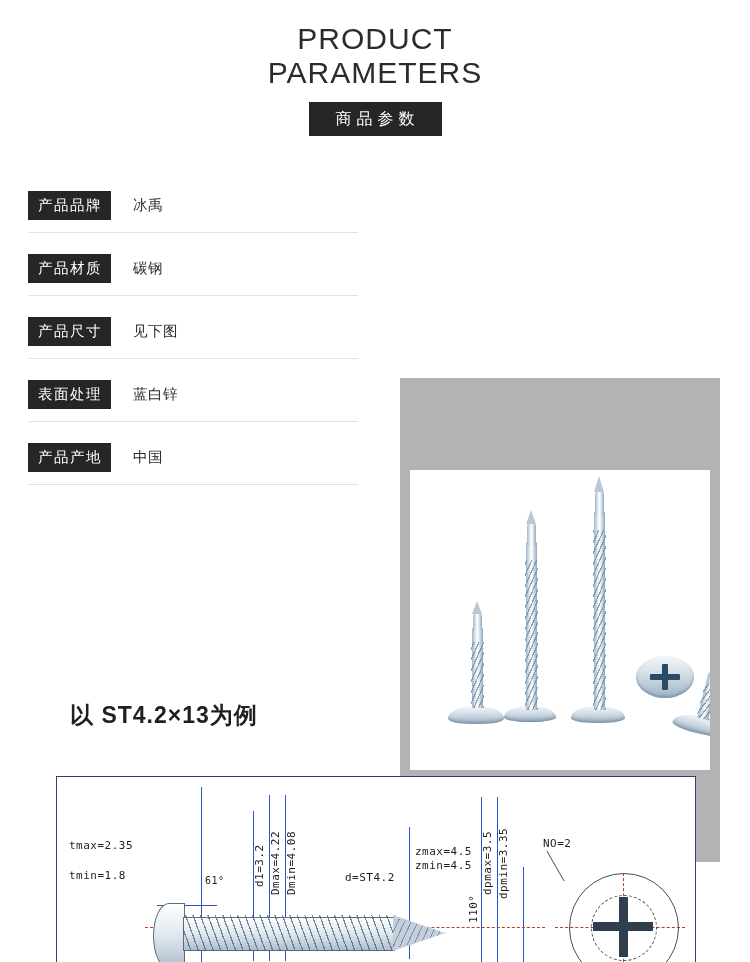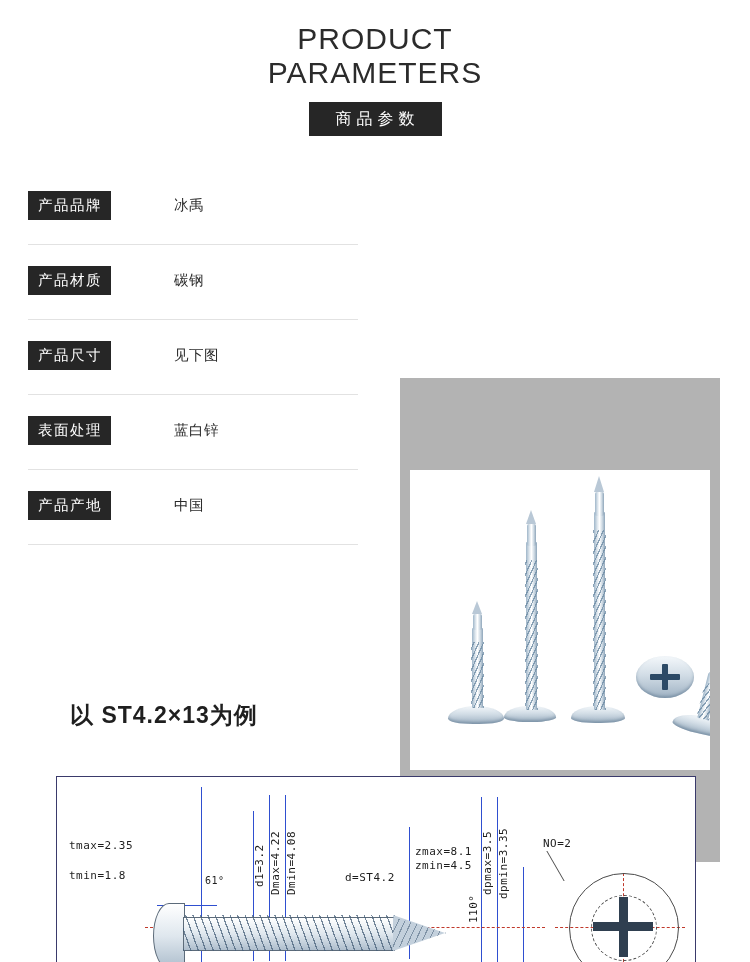--- a/index.html
+++ b/index.html
@@ -71,23 +71,22 @@
     height: 15px;
     background: #1f1f1f;
     margin-right: 11px;
   }
 
   .spec-row {
     display: flex;
     align-items: center;
     height: 46px;
     border-bottom: 1px solid #e2e2e2;
-    padding-bottom: 16px;
+    padding-bottom: 4px;
     margin-bottom: 12px;
-    gap: 41px;
   }
   .spec-label {
     background: #262626;
     color: #fff;
     font-size: 14.5px;
     letter-spacing: 1.5px;
     padding: 6px 9px 6px 10px;
     white-space: nowrap;
     line-height: 17px;
   }
@@ -337,21 +336,21 @@
     <div style="position:absolute; left:562px; top:120px; width:9px; height:60px; background:#2f3f50;"></div>
     <div style="position:absolute; left:536px; top:145px; width:60px; height:9px; background:#2f3f50;"></div>
 
     <div class="dim-text" style="left:12px; top:62px;">tmax=2.35</div>
     <div class="dim-text" style="left:12px; top:92px;">tmin=1.8</div>
     <div class="dim-text" style="left:148px; top:98px; font-size:10px;">61°</div>
     <div class="dim-text vert" style="left:196px; top:110px;">d1=3.2</div>
     <div class="dim-text vert" style="left:212px; top:118px;">Dmax=4.22</div>
     <div class="dim-text vert" style="left:228px; top:118px;">Dmin=4.08</div>
     <div class="dim-text" style="left:288px; top:94px;">d=ST4.2</div>
-    <div class="dim-text" style="left:358px; top:68px;">zmax=8.1</div>
+    <div class="dim-text" style="left:358px; top:68px;">zmax=4.5</div>
     <div class="dim-text" style="left:358px; top:82px;">zmin=4.5</div>
     <div class="dim-text vert" style="left:424px; top:118px;">dpmax=3.5</div>
     <div class="dim-text vert" style="left:440px; top:122px;">dpmin=3.35</div>
     <div class="dim-text vert" style="left:410px; top:146px;">110°</div>
     <div class="dim-text" style="left:486px; top:60px;">NO=2</div>
 
     <div style="position:absolute; left:498px; top:74px; width:48px; height:30px; border-left:1px solid #4a4a4a; transform:skewX(30deg); border-top:none;"></div>
   </div>
 </div>
 

